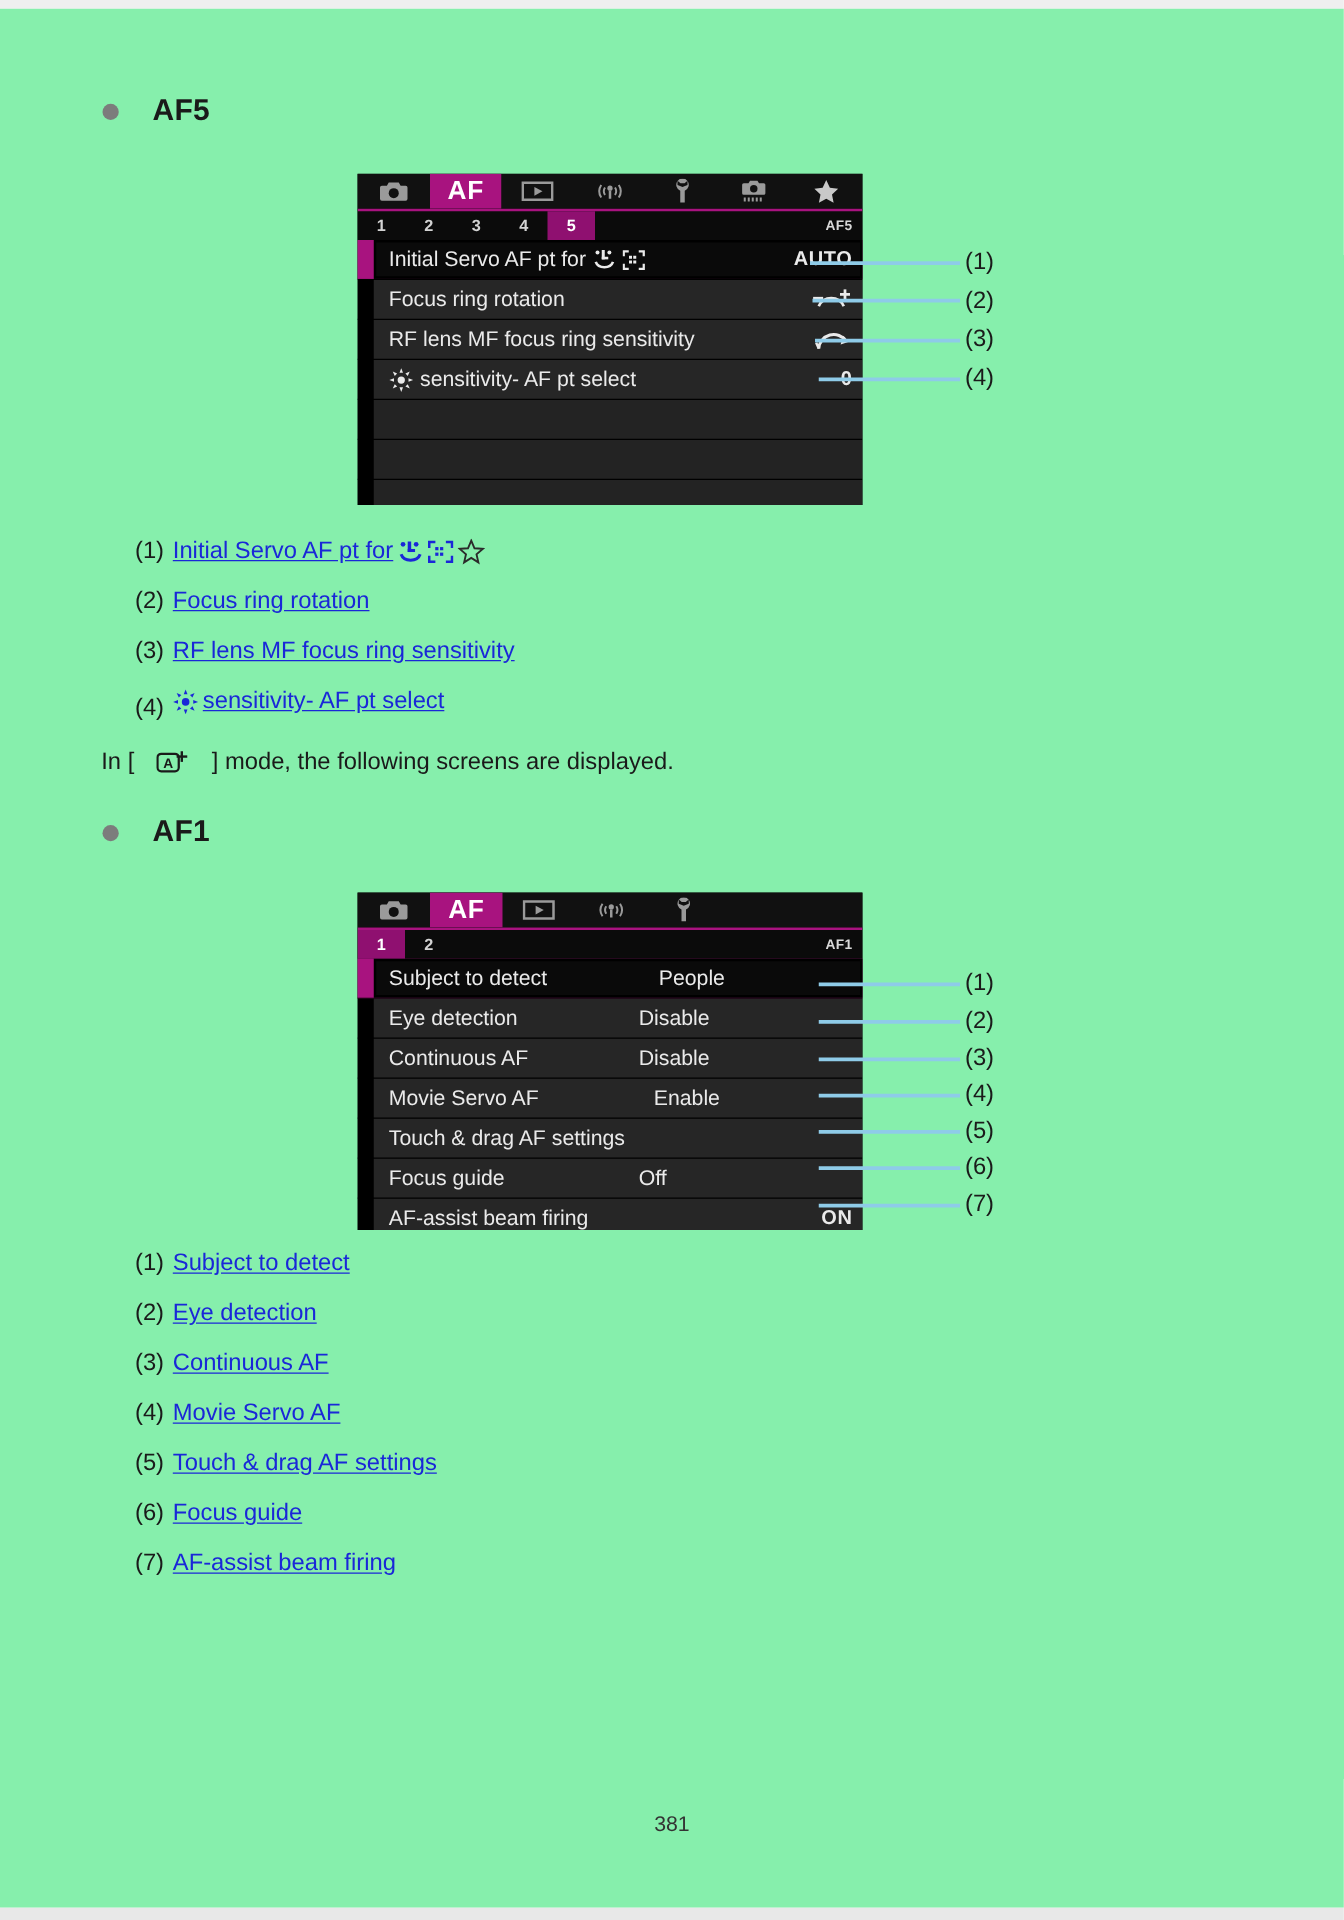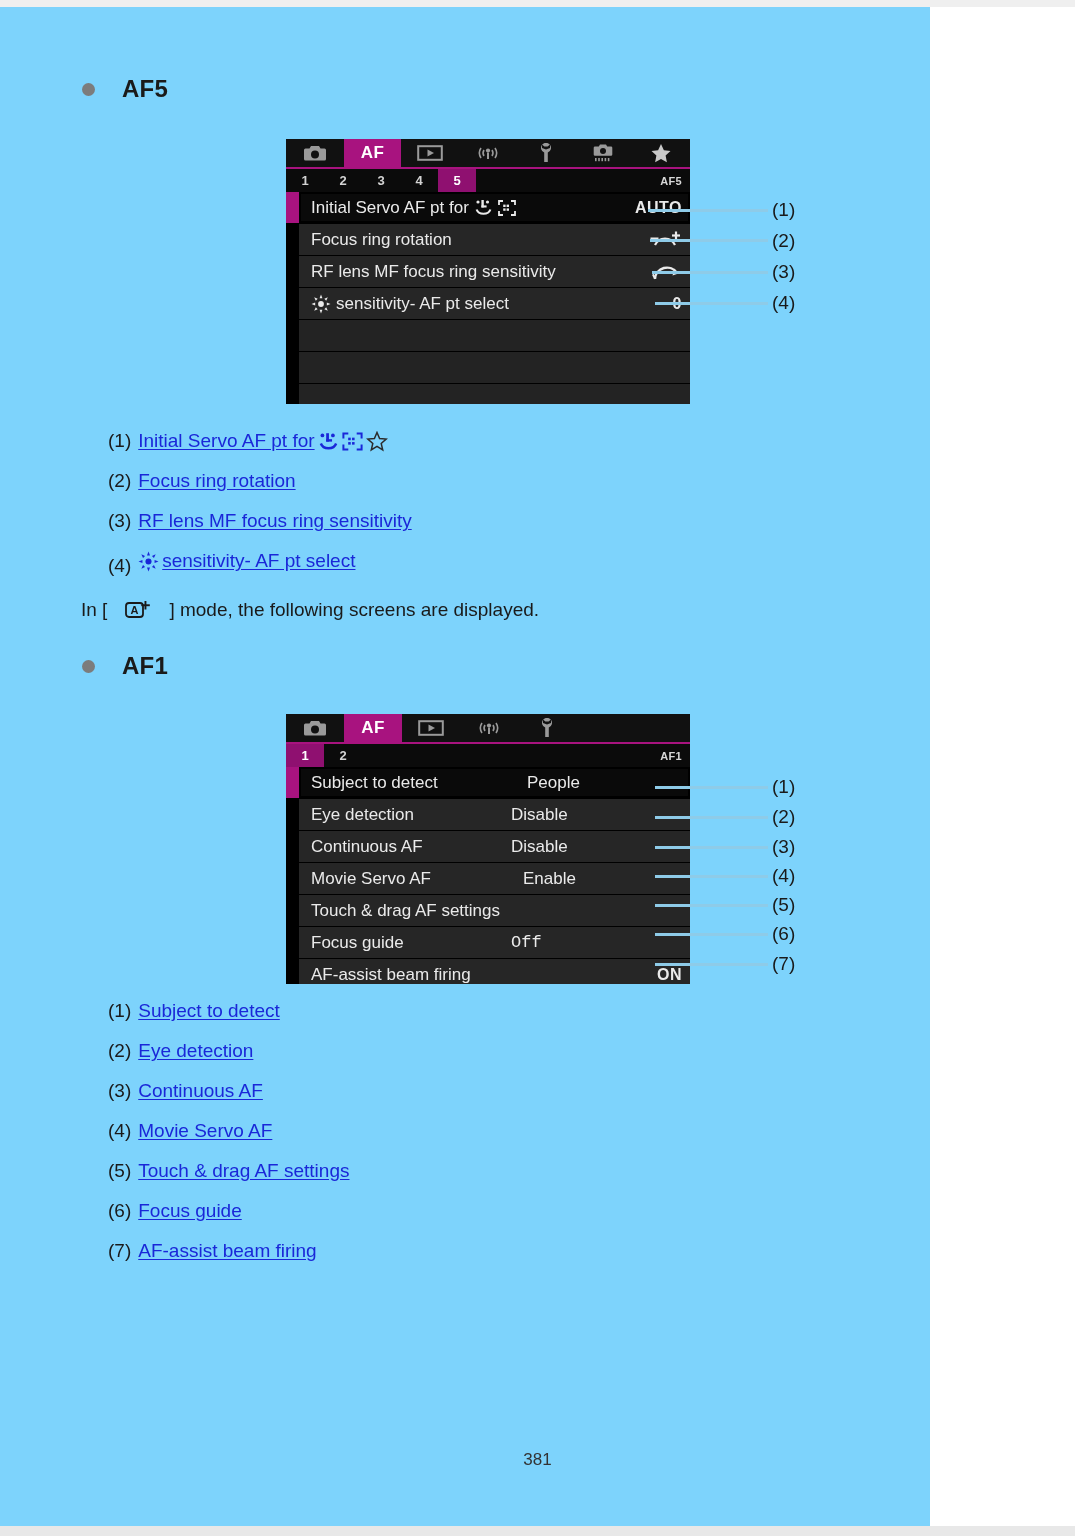--- a/index.html
+++ b/index.html
@@ -24,23 +24,23 @@
   .page-bottom-strip {
     position: absolute;
     bottom: 0; left: 0;
     width: 1075px;
     height: 10px;
     background: #e8e8e8;
   }
   .page-body {
     position: absolute;
     top: 7px; left: 0;
-    width: 930px;
+    width: 1075px;
     height: 1519px;
-    background: #7dd3fc;
+    background: #86efac;
   }
 
   
   .bullet-heading {
     position: absolute;
     display: flex;
     align-items: center;
   }
   .bullet-dot {
     width: 13px;
@@ -73,21 +73,21 @@
     width: 58px;
     display: flex;
     align-items: center;
     justify-content: center;
     color: #b9b9b9;
   }
   .cam-tab.active {
     background: #a8137f;
     color: #ffffff;
     font-weight: bold;
-    font-size: 17px;
+    font-size: 21px;
     letter-spacing: 0.5px;
   }
   .cam-subtabbar {
     display: flex;
     height: 23px;
     background: #0b0b0b;
     align-items: stretch;
     border-top: 2px solid #a8137f;
     position: relative;
   }
@@ -594,21 +594,21 @@
         <div class="sel-bar"></div>
         <div class="row-inner">
           <span class="row-label" style="width:200px;">Touch &amp; drag AF settings</span>
           <span class="row-value" style="margin-left:0; margin-right:auto;"></span>
         </div>
       </div>
       <div class="cam-row" style="height:31px;">
         <div class="sel-bar"></div>
         <div class="row-inner">
           <span class="row-label" style="width:200px;">Focus guide</span>
-          <span class="row-value" style="margin-left:0; margin-right:auto;font-family:Liberation Mono, monospace;">Off</span>
+          <span class="row-value" style="margin-left:0; margin-right:auto;">Off</span>
         </div>
       </div>
       <div class="cam-row" style="height:31px;">
         <div class="sel-bar"></div>
         <div class="row-inner">
           <span class="row-label">AF-assist beam firing</span>
           <span class="row-value bold">ON</span>
         </div>
       </div>
     </div>

